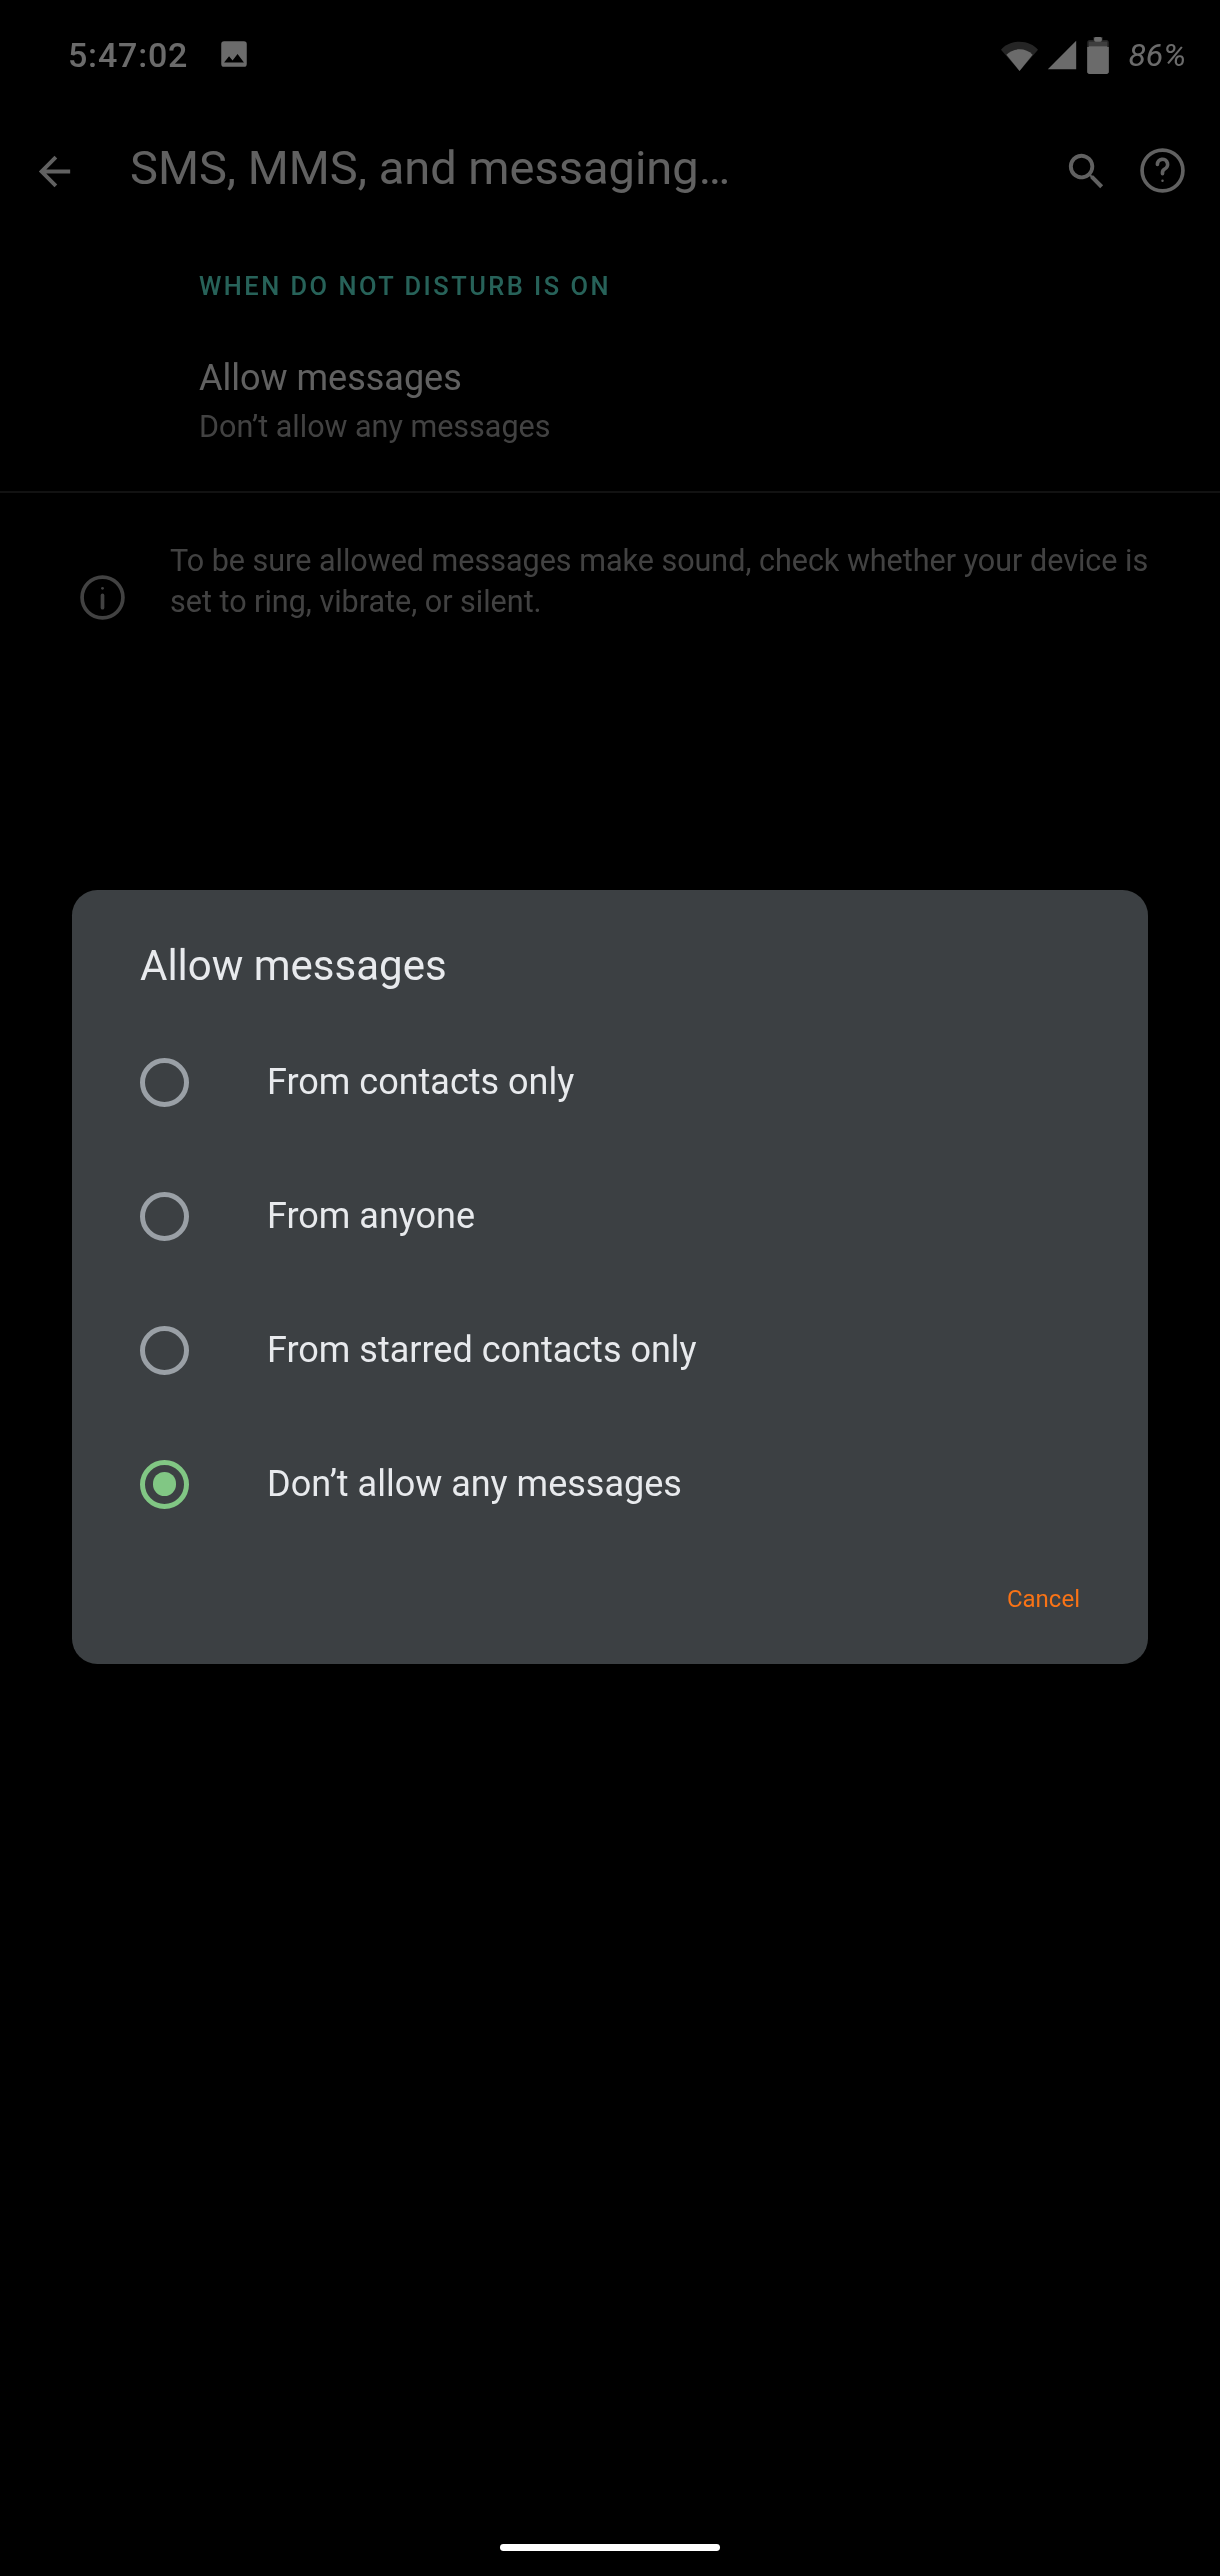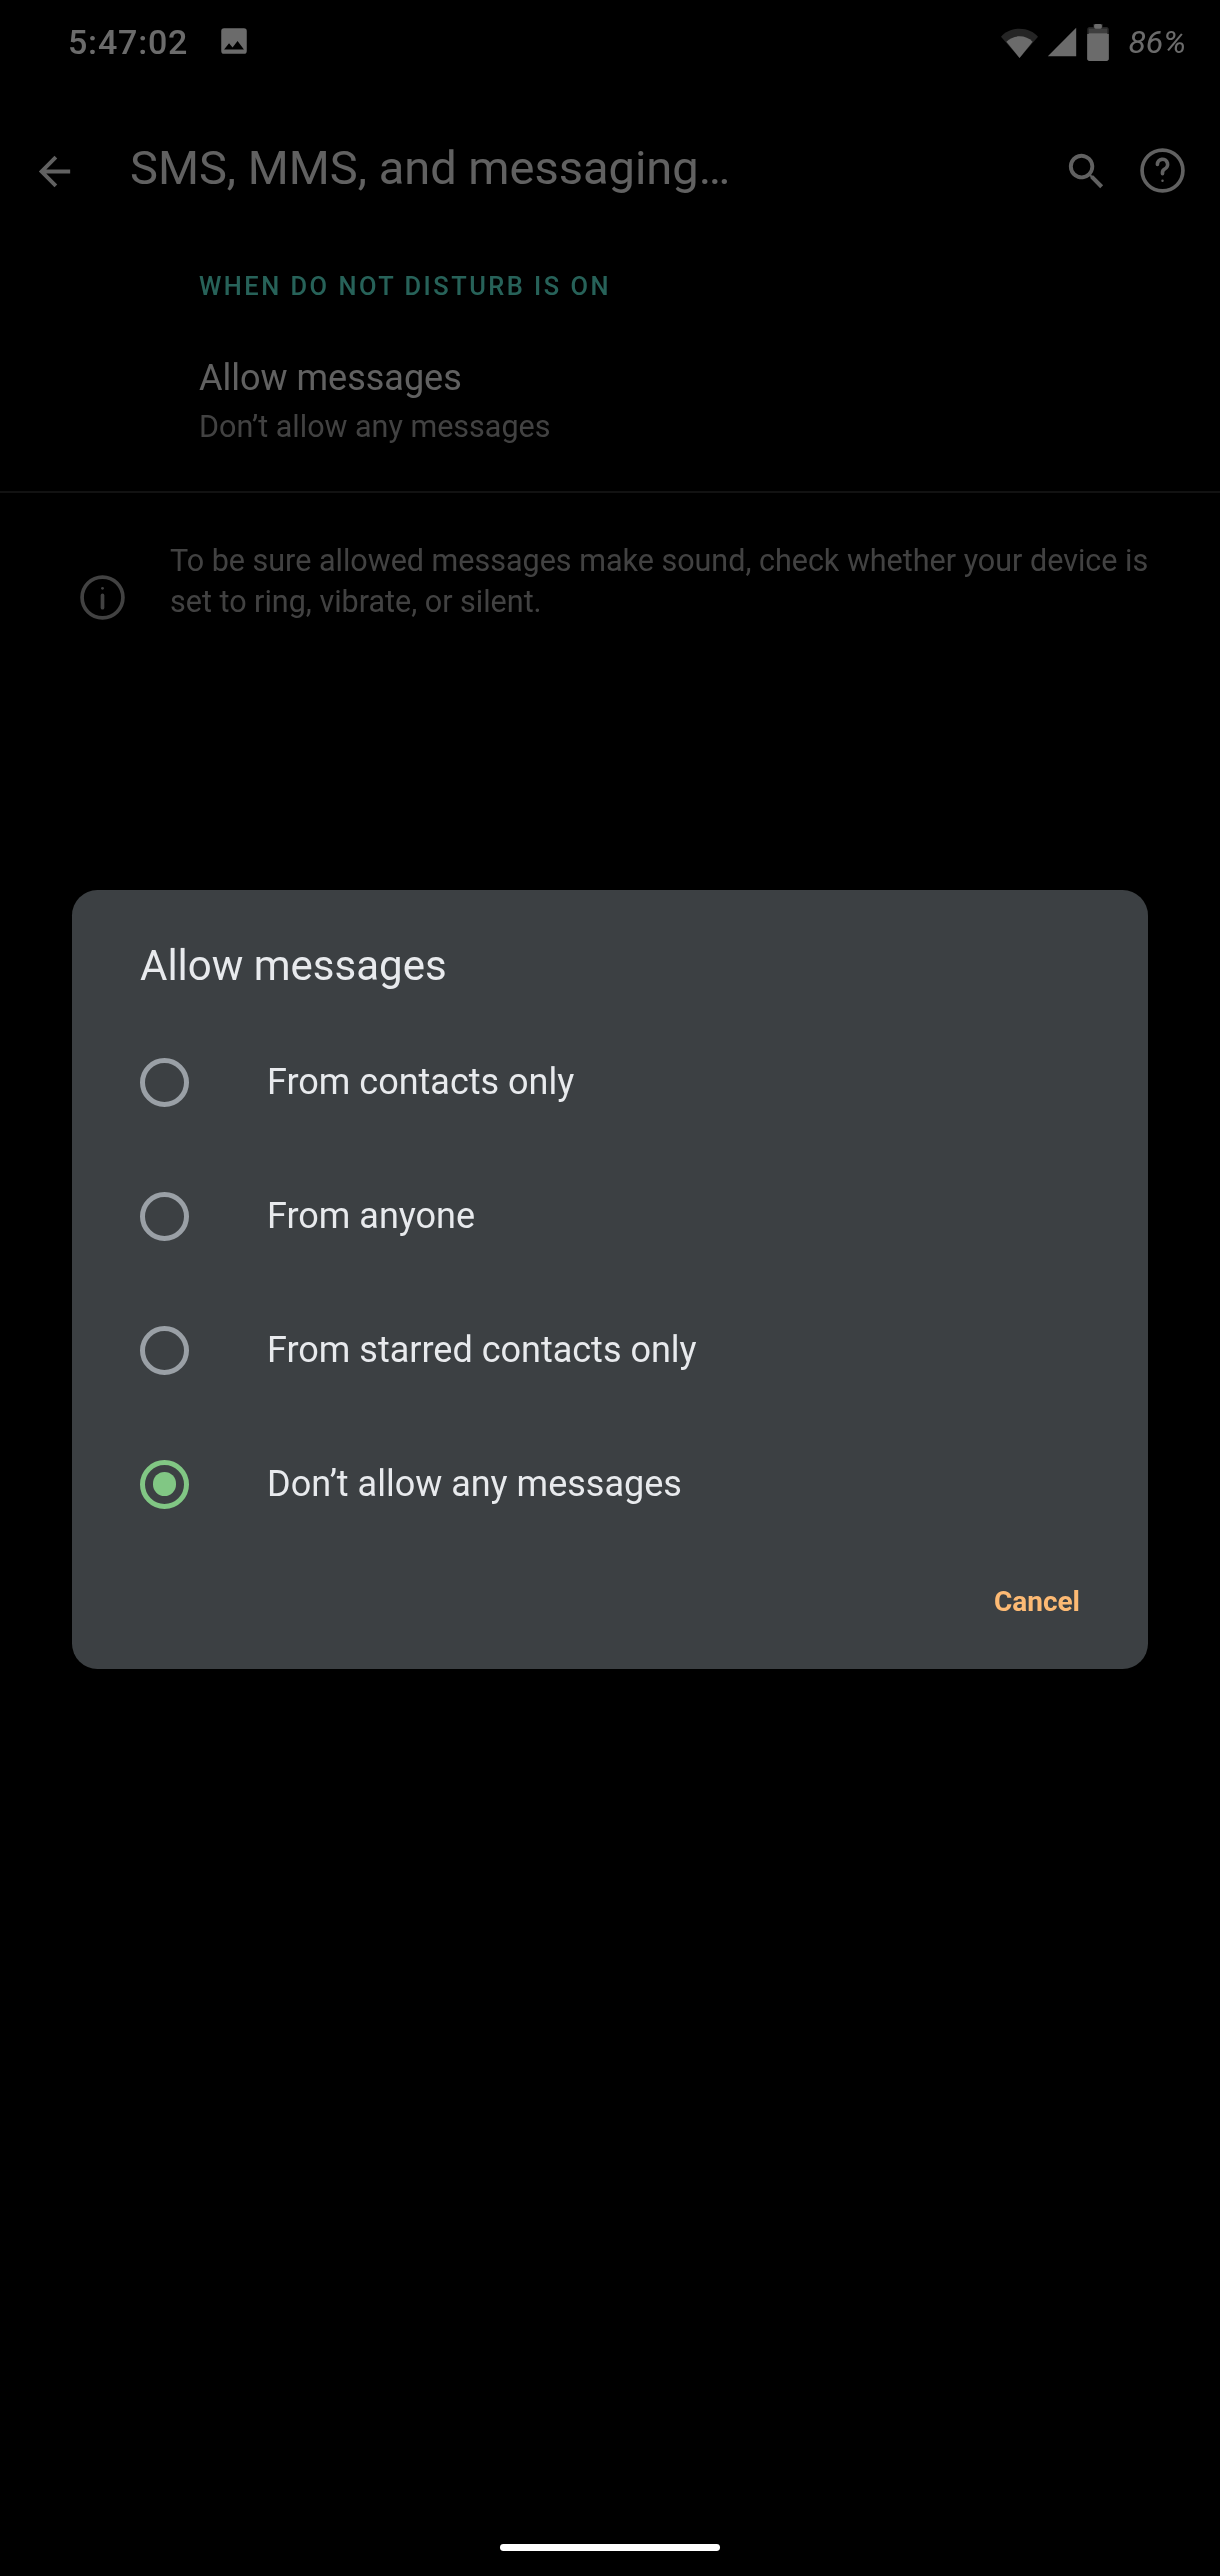--- a/index.html
+++ b/index.html
@@ -1,20 +1,20 @@
 <!DOCTYPE html>
 <html style="font-size:13.6px"><head>
 <meta charset="utf-8">
 <style>
   * { margin: 0; padding: 0; box-sizing: border-box; font-family: "Roboto", "Helvetica Neue", Arial, sans-serif; -webkit-font-smoothing: antialiased; }
   html, body { width: 1220px; height: 2576px; background: #000; overflow: hidden; position: relative; }
 
   
   .status-bar {
-    position: absolute; top: 4px; left: 0; right: 0; height: 76px;
+    position: absolute; top: 17px; left: 0; right: 0; height: 76px;
     display: flex; align-items: center; justify-content: space-between;
     padding: 0 34px 0 68px; color: #fff;
   }
   .status-left { display: flex; align-items: center; gap: 29px; }
   .clock { font-size: 34px; font-weight: 500; letter-spacing: 0.8px; }
   .status-right { display: flex; align-items: center; gap: 6.8px; }
   .status-right svg { display: block; }
   .battery-pct { font-size: 32px; font-weight: 400; margin-left: 12px; font-style: italic; }
 
   
@@ -77,21 +77,21 @@
     position: absolute; inset: 7.6px; border-radius: 50%; background: #81c784;
     display: none;
   }
   .radio.selected .dot { display: block; }
   .radio-label { font-size: 36px; margin-left: 78px; color: #e8eaed; }
 
   .dialog-actions {
     display: flex; justify-content: flex-end;
     padding: 34px 68px 25.4px 68px;
   }
-  .cancel-btn { color: #fdba74; font-size: 28px; font-weight: 700; background:none; border:none; cursor:pointer; }
+  .cancel-btn { color: #f97316; font-size: 24px; font-weight: 400; background:none; border:none; cursor:pointer; }
 
   
   .nav-handle {
     position: absolute; bottom: 25.4px; left: 50%; transform: translateX(-50%);
     width: 220px; height: 6.8px; background: #fff; border-radius: 3.4px;
   }
 </style>
 </head>
 <body>
 

